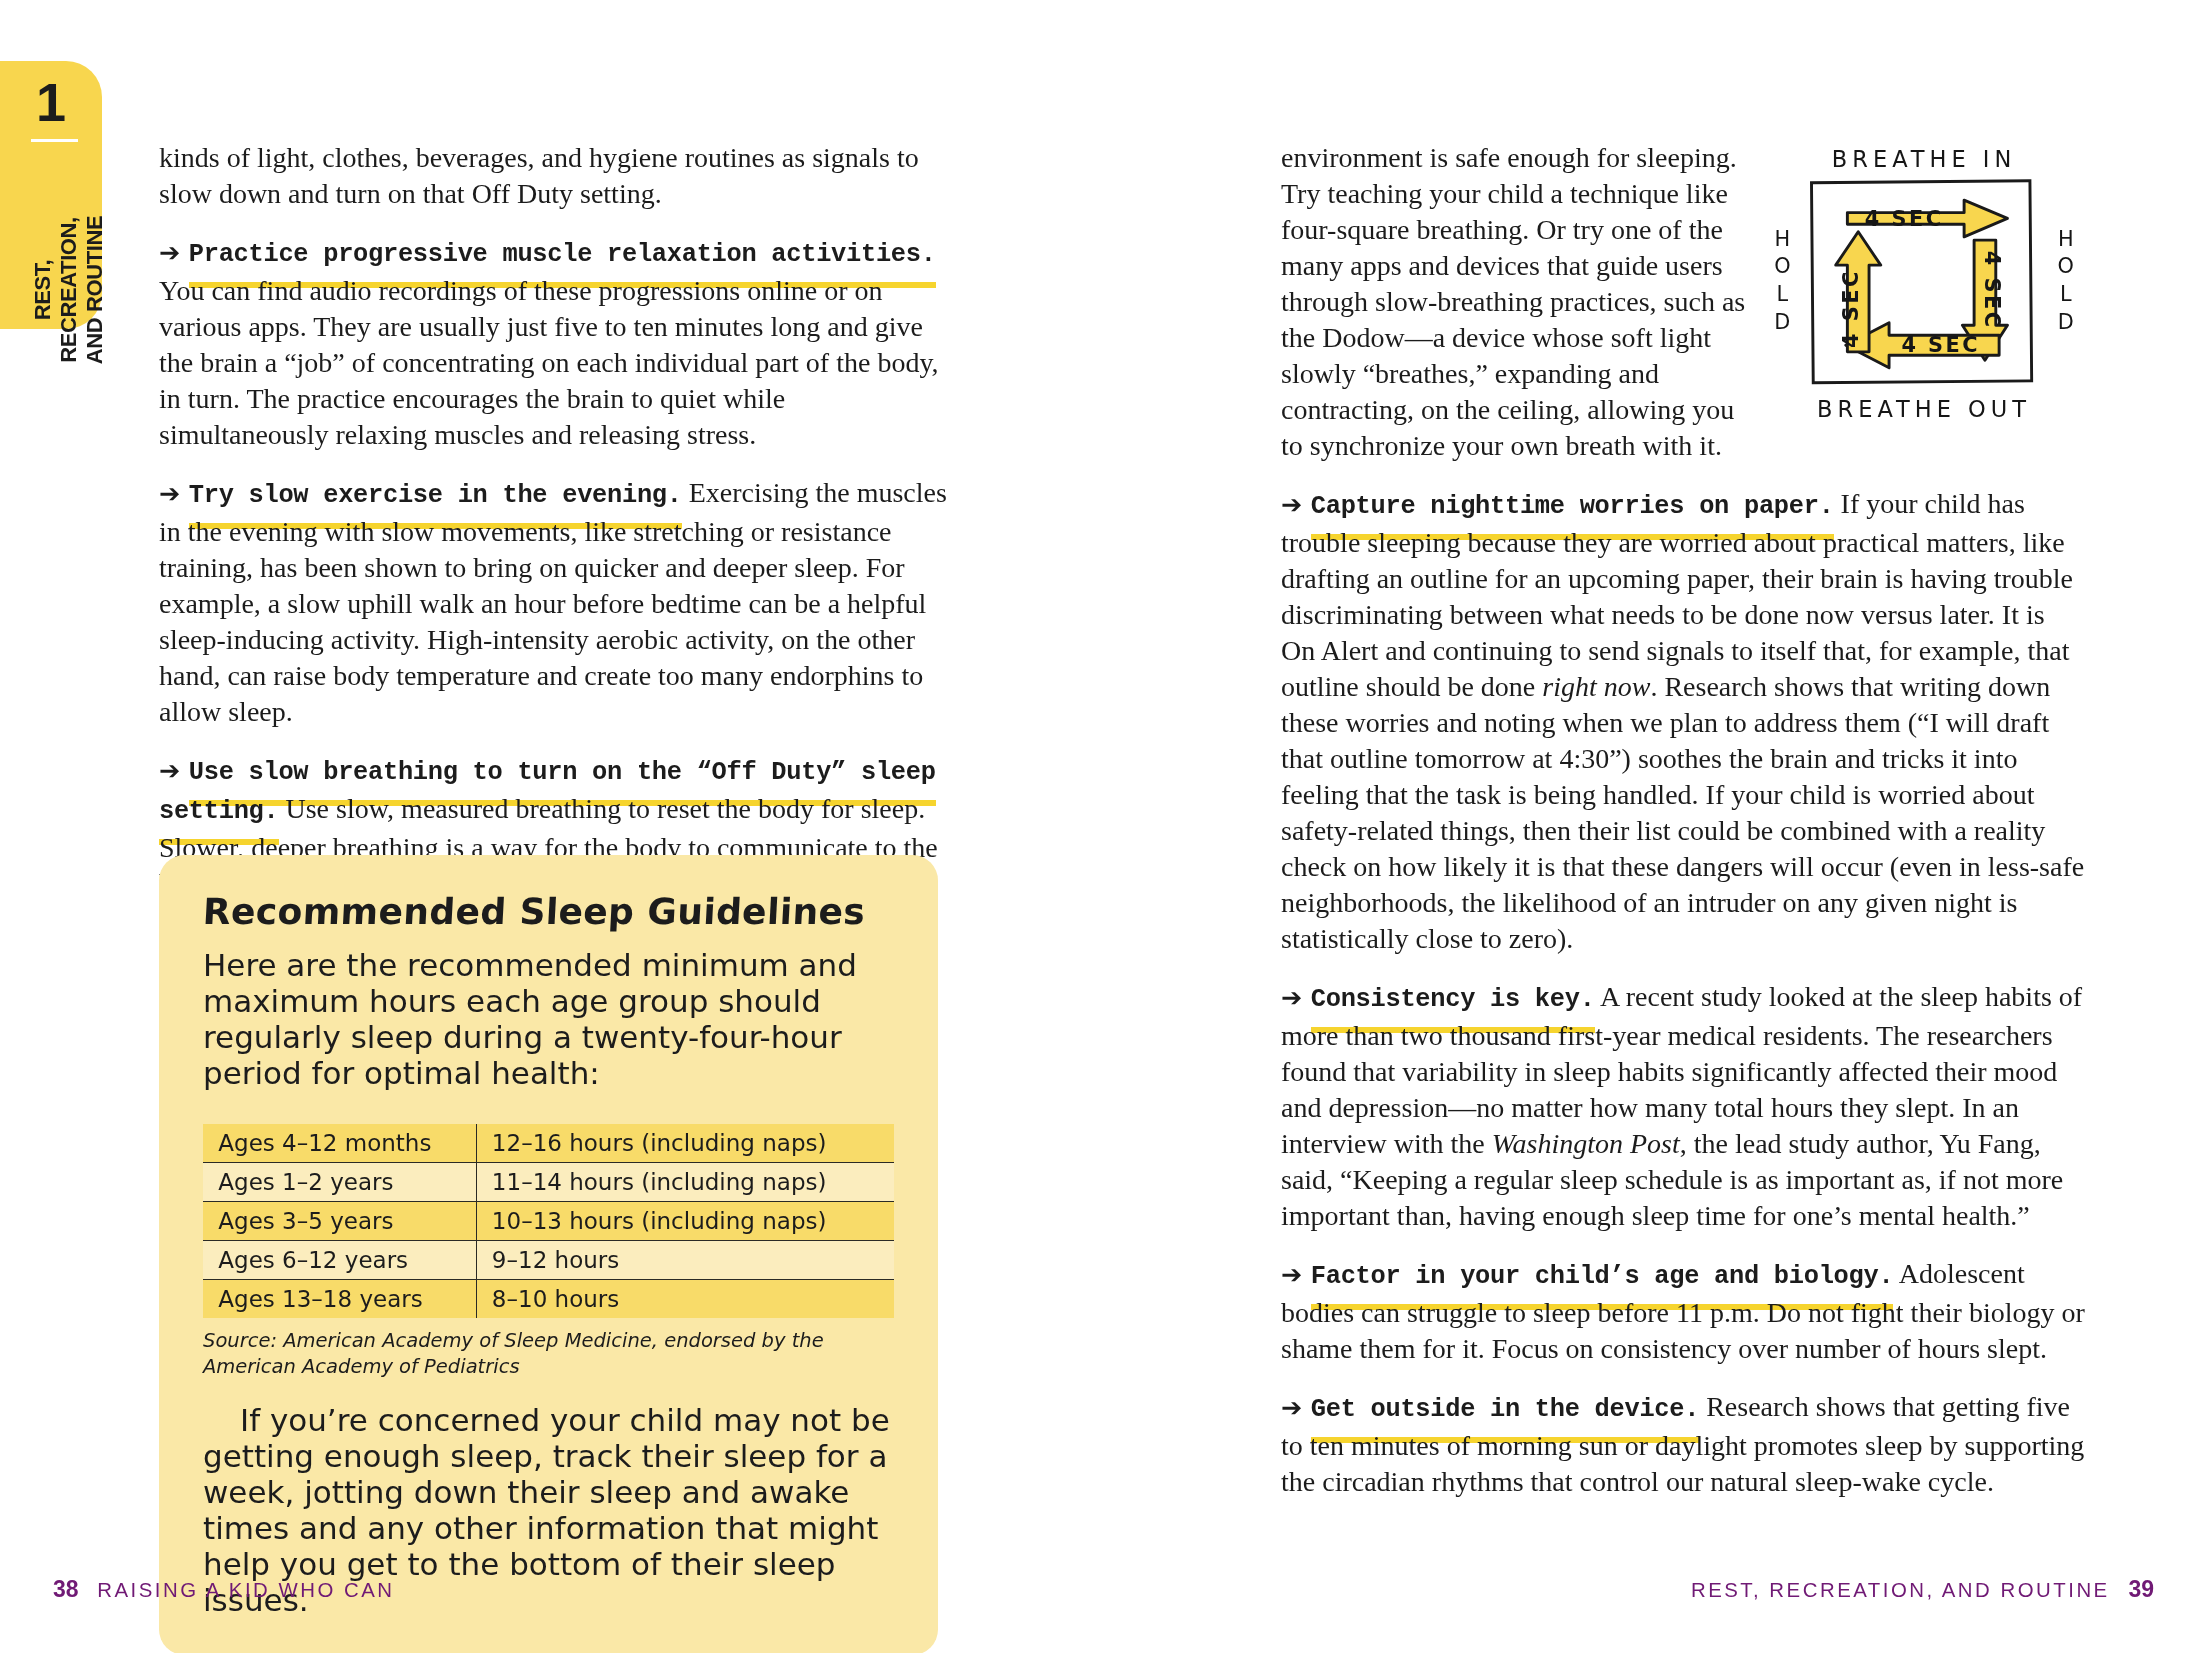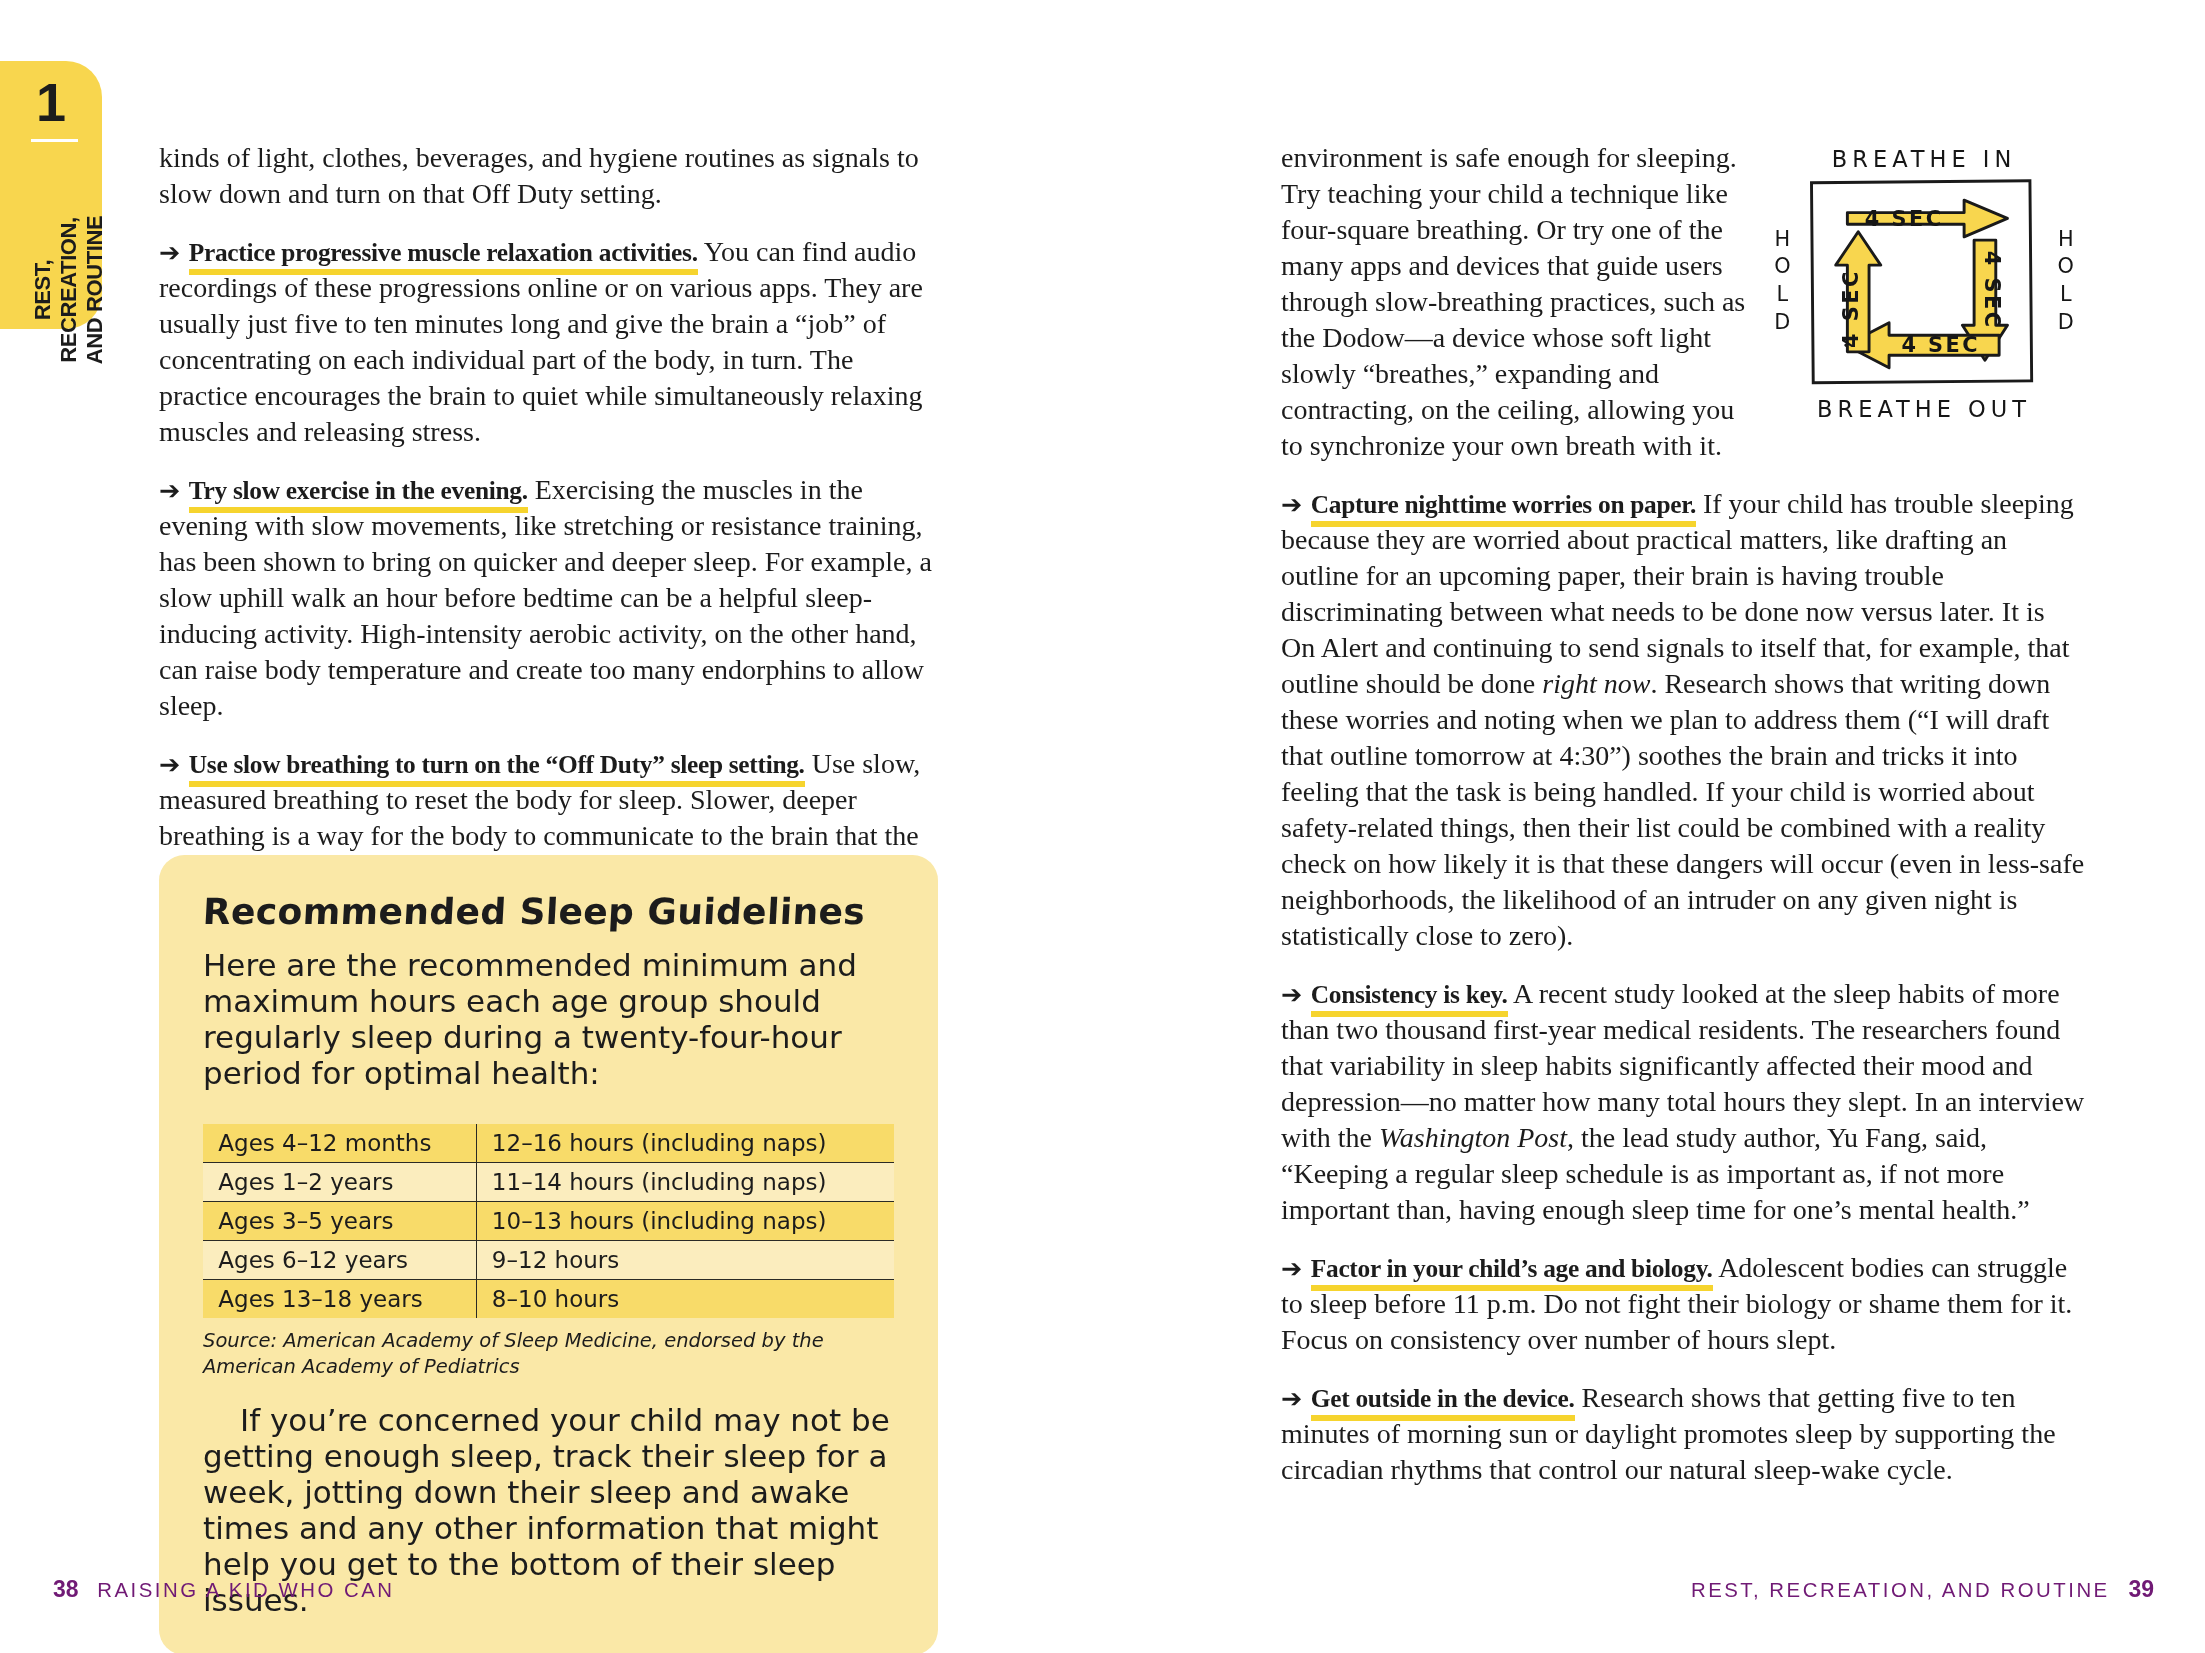--- a/index.html
+++ b/index.html
@@ -22,22 +22,22 @@
            line-height:26px;letter-spacing:-0.4px;}
 
   
   .col{position:absolute;top:140px;font-size:28px;line-height:36px;}
   .left-col{left:159px;width:789px;}
   .right-col{left:1281px;width:804px;}
   p{margin:0;}
   .body{margin:0;}
   .bullet{margin-top:22px;}
   .arrow{font-family:"DejaVu Sans",sans-serif;font-weight:bold;font-size:25.4px;margin-right:8.5px;}
-  .bhead{font-family:Liberation Serif, serif;font-weight:bold;font-size:25.4px;letter-spacing:-0.3px;
-         border-bottom:6px solid var(--highlight_yellow);padding-bottom:3px;}
+  .bhead{font-family:Liberation Mono, monospace;font-weight:bold;font-size:25.4px;letter-spacing:-0.3px;
+         border-bottom:6px solid var(--highlight_yellow);padding-bottom:13px;}
   em{font-style:italic;}
 
   
   .sleep-box{position:absolute;left:159px;top:855px;width:779px;background:var(--box_bg);
              border-radius:25.4px;padding:36px 44px 37px;font-family:"DejaVu Sans",sans-serif;}
   .box-title{font-size:36px;font-weight:bold;transform:skewX(-3deg);letter-spacing:0.4px;margin-bottom:15.3px;}
   .box-text{font-size:31px;line-height:36px;}
   .sleep-table{width:100%;border-collapse:collapse;margin-top:33px;font-size:23px;}
   .sleep-table td{padding:6px 0 6px 15.3px;}
   .sleep-table tr+tr td{border-top:1.7px solid #2a2a25;}

